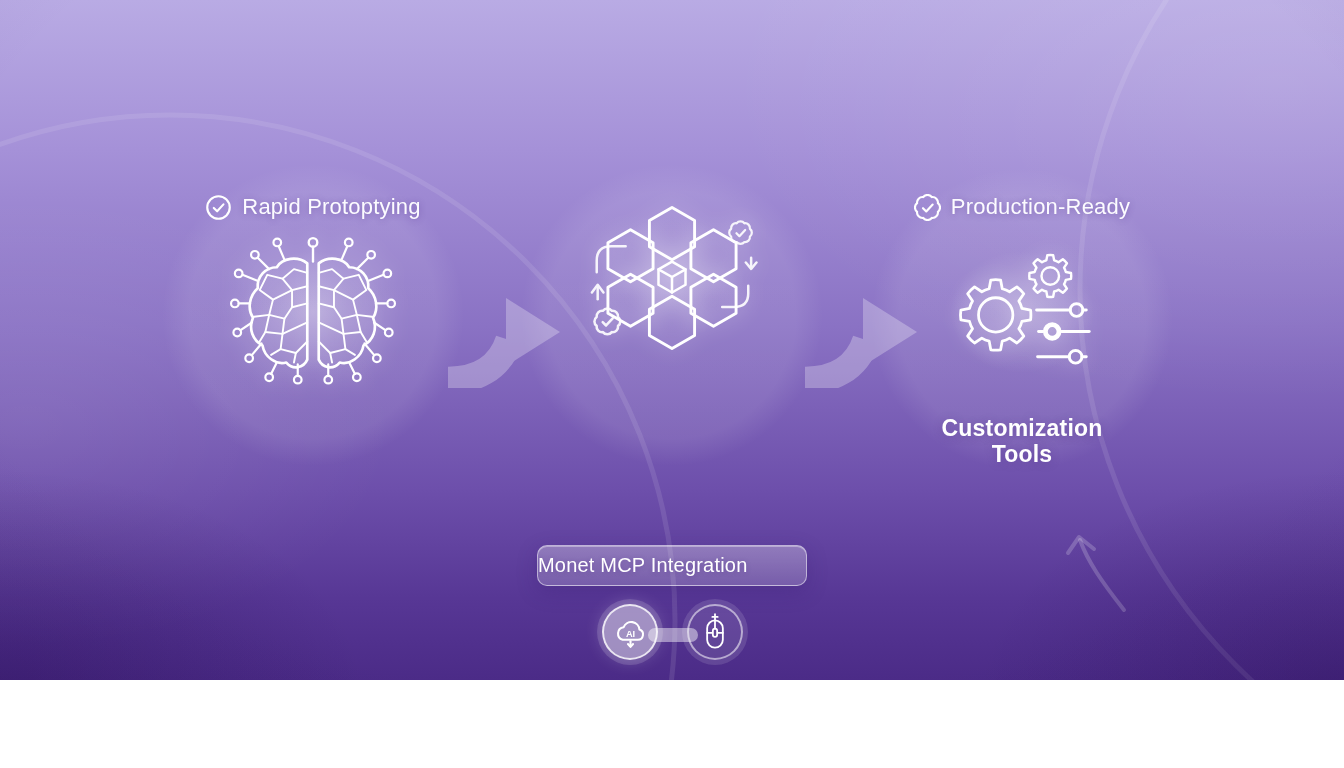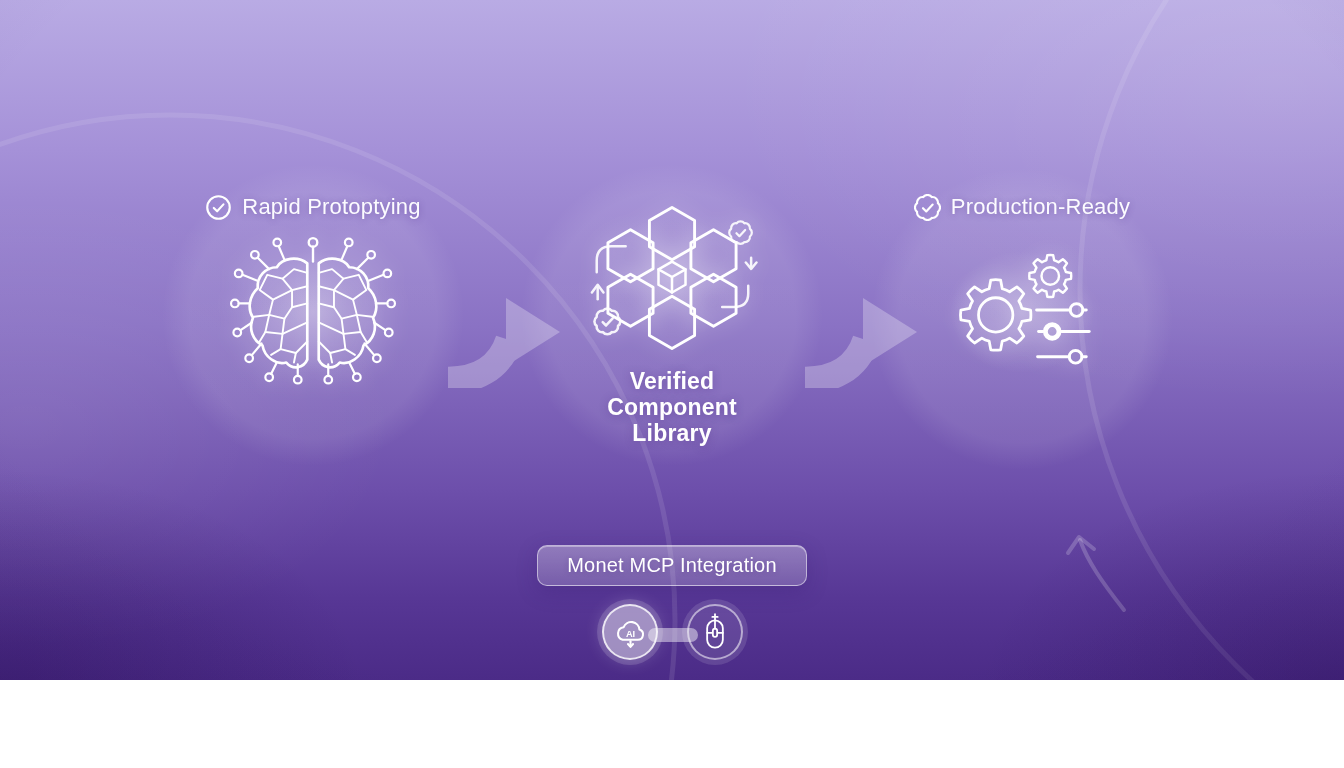--- a/index.html
+++ b/index.html
@@ -59,21 +59,21 @@
   }
   .icon-area svg{position:relative;filter:drop-shadow(0 0 10px rgba(255,255,255,.45));}
   .step-label{
     height:82px;margin-top:4px;display:flex;flex-direction:column;align-items:center;justify-content:center;
     font-size:23px;font-weight:700;line-height:26px;letter-spacing:.2px;color:#ffffff;
     text-shadow:0 1px 8px rgba(70,35,130,.35);text-align:center;
   }
 
   .mcp-button{
     position:absolute;left:537px;top:545px;width:270px;height:41px;z-index:4;
-    display:flex;align-items:center;justify-content:center;box-sizing:border-box;
+    display:flex;align-items:center;box-sizing:border-box;
     background:linear-gradient(180deg, rgba(255,255,255,.30), rgba(255,255,255,.18));
     border:1px solid rgba(255,255,255,.50);border-radius:10px;
     box-shadow:0 6px 20px rgba(50,22,110,.25), inset 0 1px 0 rgba(255,255,255,.35);
     color:#fff;font-size:20px;font-weight:500;letter-spacing:.2px;cursor:pointer;
     text-shadow:0 1px 5px rgba(70,35,130,.30);
   }
 
   .node-connector{
     position:absolute;left:648px;top:628px;width:50px;height:14px;z-index:4;
     background:rgba(255,255,255,.45);border-radius:7px;
@@ -246,25 +246,20 @@
               <path d="M -4,0.6 L -1.1,3.5 L 4.6,-2.6"></path>
             </g>
             <g transform="translate(-67,45) scale(1.2)" stroke-width="2.2">
               <path d="M 9.24,-3.83 A 4.8,4.8 0 0 1 9.24,3.83 A 4.8,4.8 0 0 1 3.83,9.24 A 4.8,4.8 0 0 1 -3.83,9.24 A 4.8,4.8 0 0 1 -9.24,3.83 A 4.8,4.8 0 0 1 -9.24,-3.83 A 4.8,4.8 0 0 1 -3.83,-9.24 A 4.8,4.8 0 0 1 3.83,-9.24 A 4.8,4.8 0 0 1 9.24,-3.83 Z"></path>
               <path d="M -4,0.6 L -1.1,3.5 L 4.6,-2.6"></path>
             </g>
           </g>
         </g>
       </svg>
     </div>
-    <div class="step-label">
-      <div>Verified</div>
-      <div>Component</div>
-      <div>Library</div>
-    </div>
   </div>
 
   <div class="step s3">
     <div class="step-header">
       <svg viewBox="-12 -12 24 24">
         <g class="ic" stroke-width="1.9">
           <path d="M 9.24,-3.83 A 4.8,4.8 0 0 1 9.24,3.83 A 4.8,4.8 0 0 1 3.83,9.24 A 4.8,4.8 0 0 1 -3.83,9.24 A 4.8,4.8 0 0 1 -9.24,3.83 A 4.8,4.8 0 0 1 -9.24,-3.83 A 4.8,4.8 0 0 1 -3.83,-9.24 A 4.8,4.8 0 0 1 3.83,-9.24 A 4.8,4.8 0 0 1 9.24,-3.83 Z"></path>
           <path d="M -4,0.6 L -1.1,3.5 L 4.6,-2.6"></path>
         </g>
       </svg>
@@ -287,20 +282,24 @@
               <path d="M63.5,-3 L67,-3"></path>
             <path d="M18,19 L22.5,19"></path>
               <circle cx="32" cy="19" r="7" stroke-width="5"></circle>
               <path d="M41.5,19 L70,19"></path>
             <path d="M17,45 L49.5,45"></path>
               <circle cx="56" cy="45" r="6.5"></circle>
               <path d="M62.5,45 L67,45"></path>
           </g>
         </g>
       </svg>
+    </div>
+    <div class="step-label">
+      <div>Customization</div>
+      <div>Tools</div>
     </div>
   </div>
 
   <div class="mcp-button">
     <span>Monet MCP Integration</span>
   </div>
 
   <div class="node-connector"></div>
 
   <div class="node cloud">

